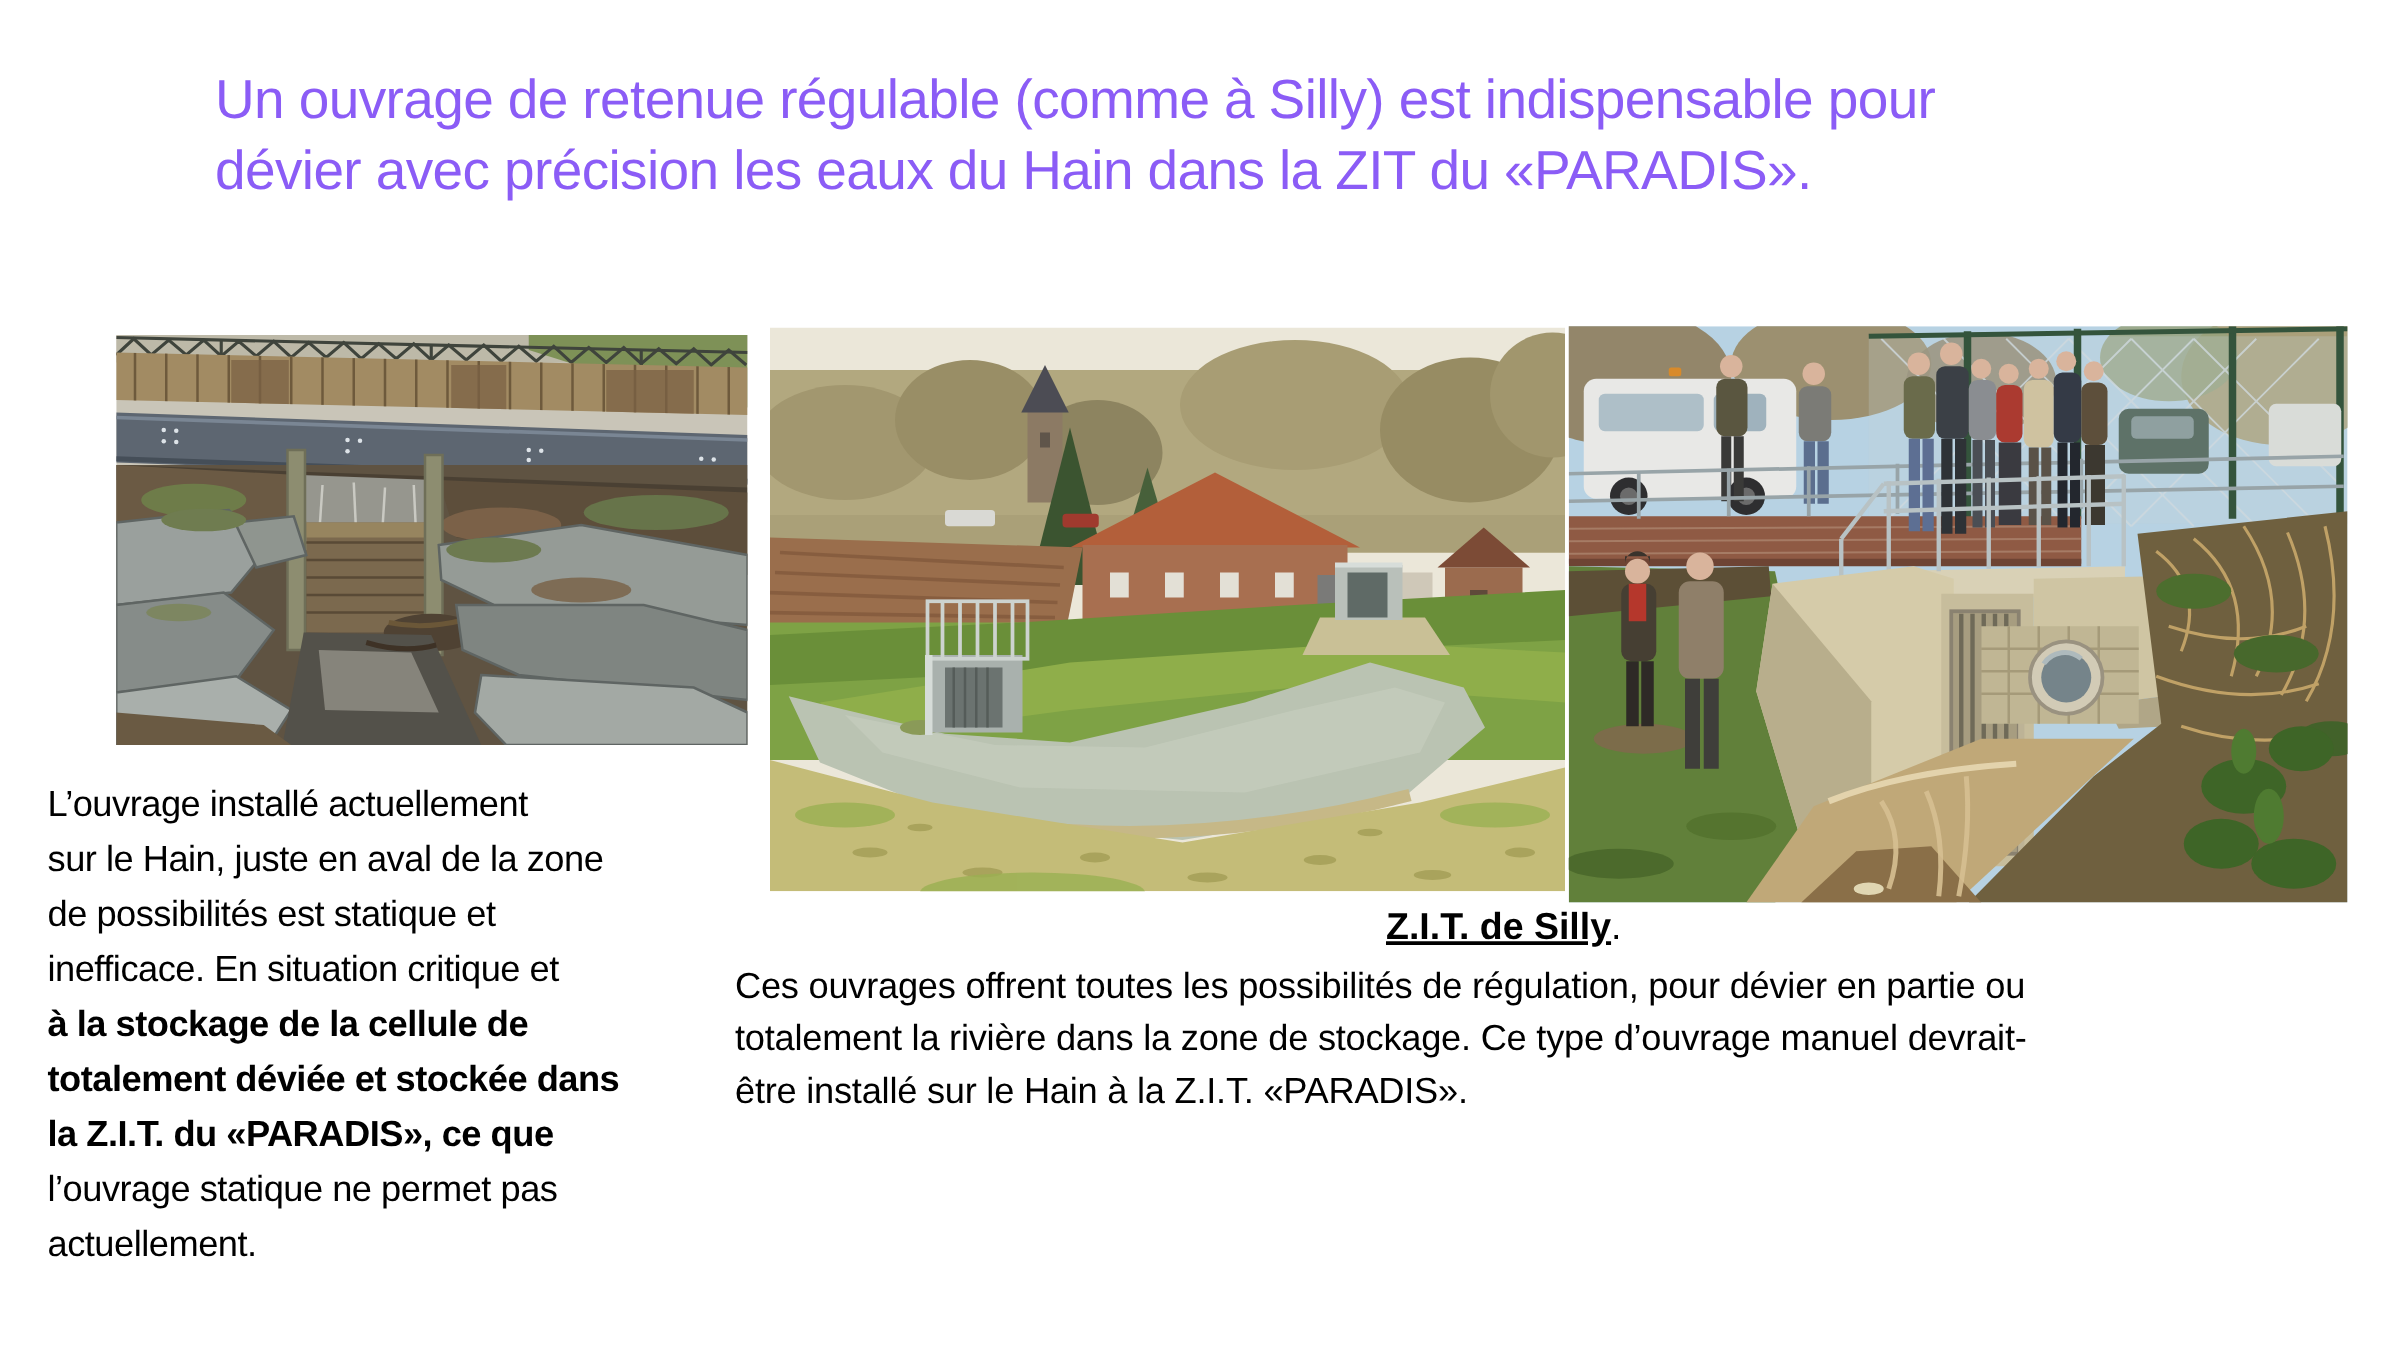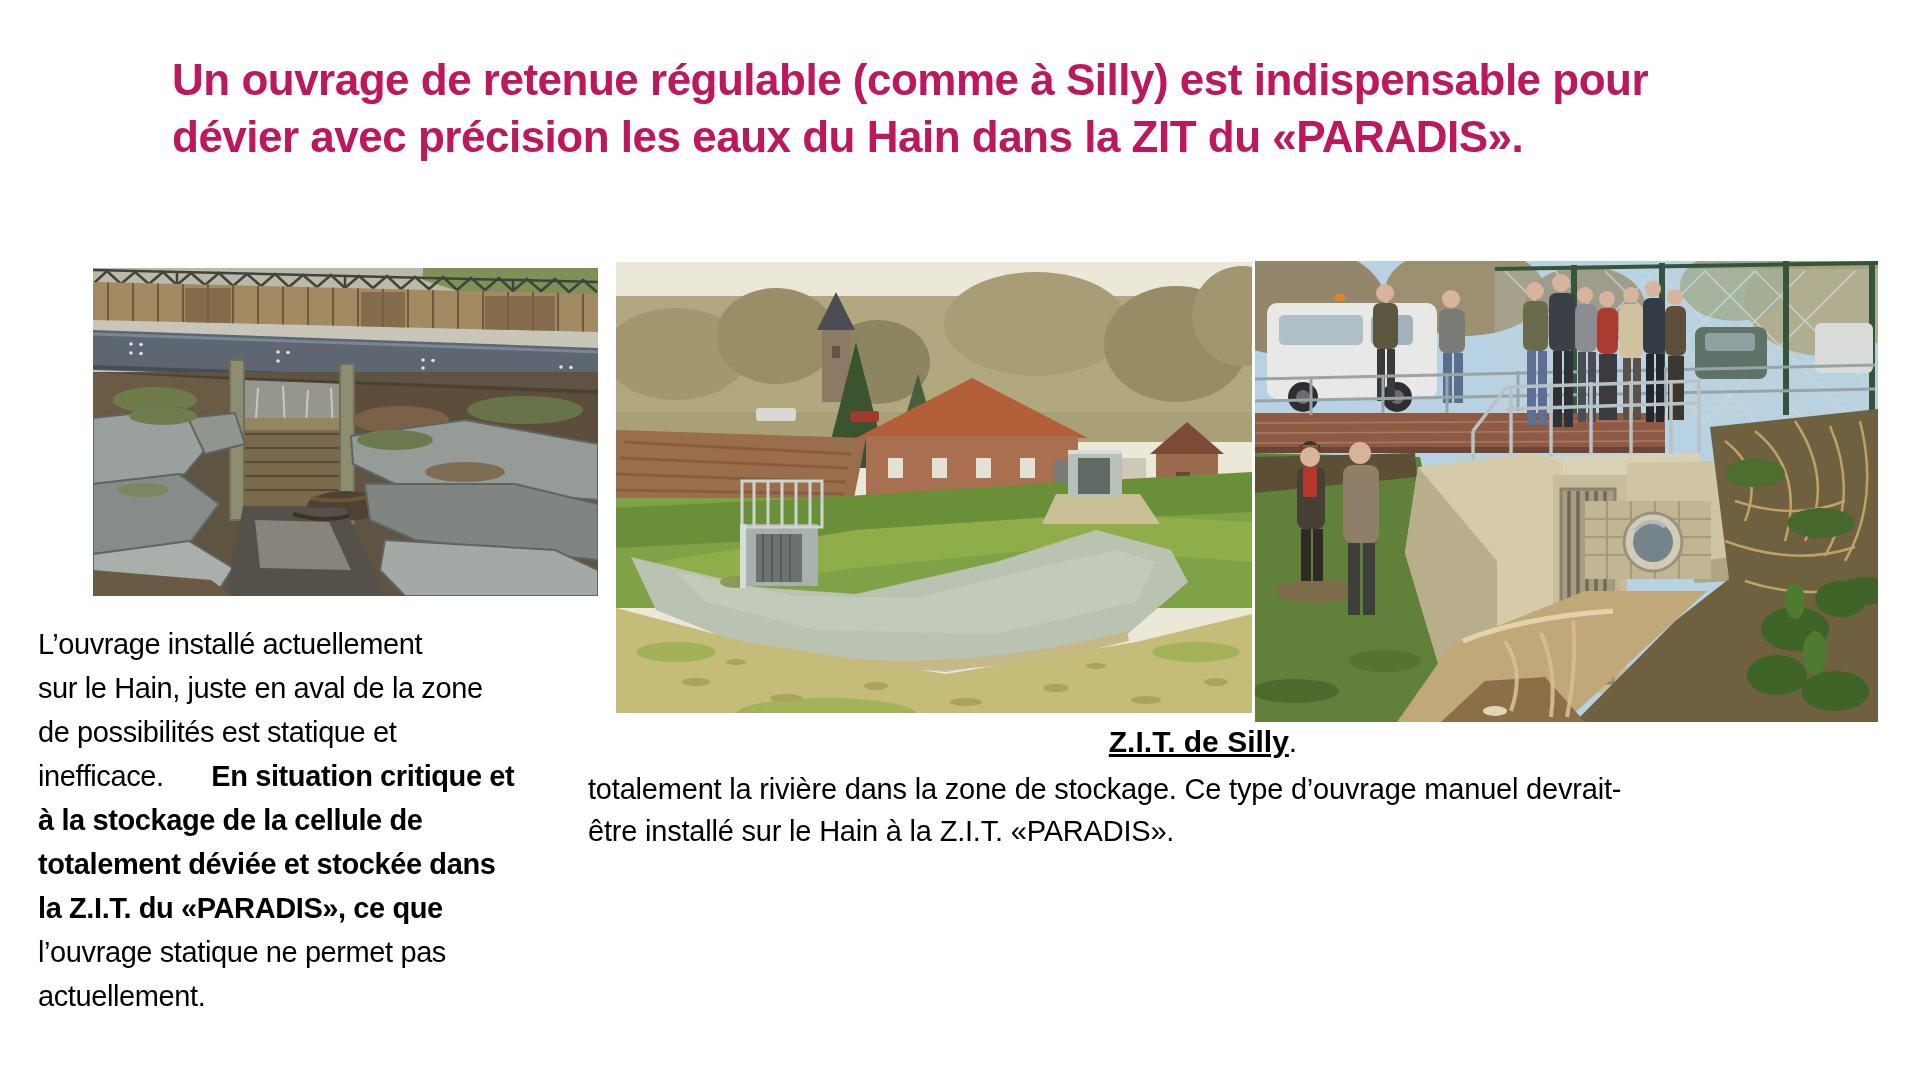--- a/index.html
+++ b/index.html
@@ -2,21 +2,21 @@
 <html><head>
 <meta charset="utf-8">
 <style>
   html,body{margin:0;padding:0;background:#ffffff;}
   .slide{
     position:relative;width:1920px;height:1080px;background:#ffffff;
     font-family:"Liberation Sans",sans-serif;color:#000000;overflow:hidden;
   }
   .title{
     position:absolute;left:172px;top:22px;
-    font-size:44px;line-height:57px;font-weight:700;letter-spacing:-0.5px;color:#be185d;
+    font-size:44px;line-height:57px;font-weight:400;letter-spacing:-0.5px;color:#8b5cf6;
   }
   .title .line{white-space:nowrap;}
   .photo{position:absolute;display:block;}
   .photo svg{display:block;width:100%;height:100%;}
   #photo-left{left:53px;top:252px;width:505px;height:328px;}
   #photo-mid{left:576px;top:246px;width:636px;height:451px;}
   #photo-right{left:1215px;top:245px;width:623px;height:461px;}
   .left-par{
     position:absolute;left:38px;top:622px;width:540px;
     font-size:29px;line-height:44px;letter-spacing:-0.4px;
@@ -503,30 +503,31 @@
         <path d="M208,380 q60,-24 150,-30" stroke="#e3d3ac" stroke-width="5" fill="none"></path>
         <ellipse cx="240" cy="450" rx="12" ry="5" fill="#e0d6b2"></ellipse>
       </g>
     </svg>
   </figure>
 
   <div class="left-par">
       <div class="line"><span>L’ouvrage installé actuellement</span></div>
       <div class="line"><span>sur le Hain, juste en aval de la zone</span></div>
       <div class="line"><span>de possibilités est statique et</span></div>
-      <div class="line"><span>inefficace. </span><span style="font-weight: bold; margin-left: 40px;">En situation critique et</span></div>
+      <div class="line"><span>inefficace. </span><span style="font-weight: normal;">En situation critique et</span></div>
       <div class="line"><span style="font-weight: bold;">à la stockage de la cellule de</span></div>
       <div class="line"><span style="font-weight: bold;">totalement déviée et stockée dans</span></div>
       <div class="line"><span style="font-weight: bold;">la Z.I.T. du «PARADIS», ce que</span></div>
       <div class="line"><span style="font-weight: normal;">l’ouvrage statique ne permet pas</span></div>
       <div class="line"><span style="font-weight: normal;">actuellement</span><span>.</span></div>
     </div>
 
   <div class="caption">
     <span class="cap-main">Z.I.T. de Silly</span><span>.</span>
   </div>
 
   <div class="bottom-par">
+      <div class="line"><span>Ces ouvrages offrent toutes les possibilités de régulation, pour dévier en partie ou</span></div>
       <div class="line"><span>totalement la rivière dans la zone de stockage. Ce type d’ouvrage manuel devrait-</span></div>
       <div class="line"><span>être installé sur le Hain à la Z.I.T. «PARADIS».</span></div>
     </div>
 
 </div>
 
 </body></html>

